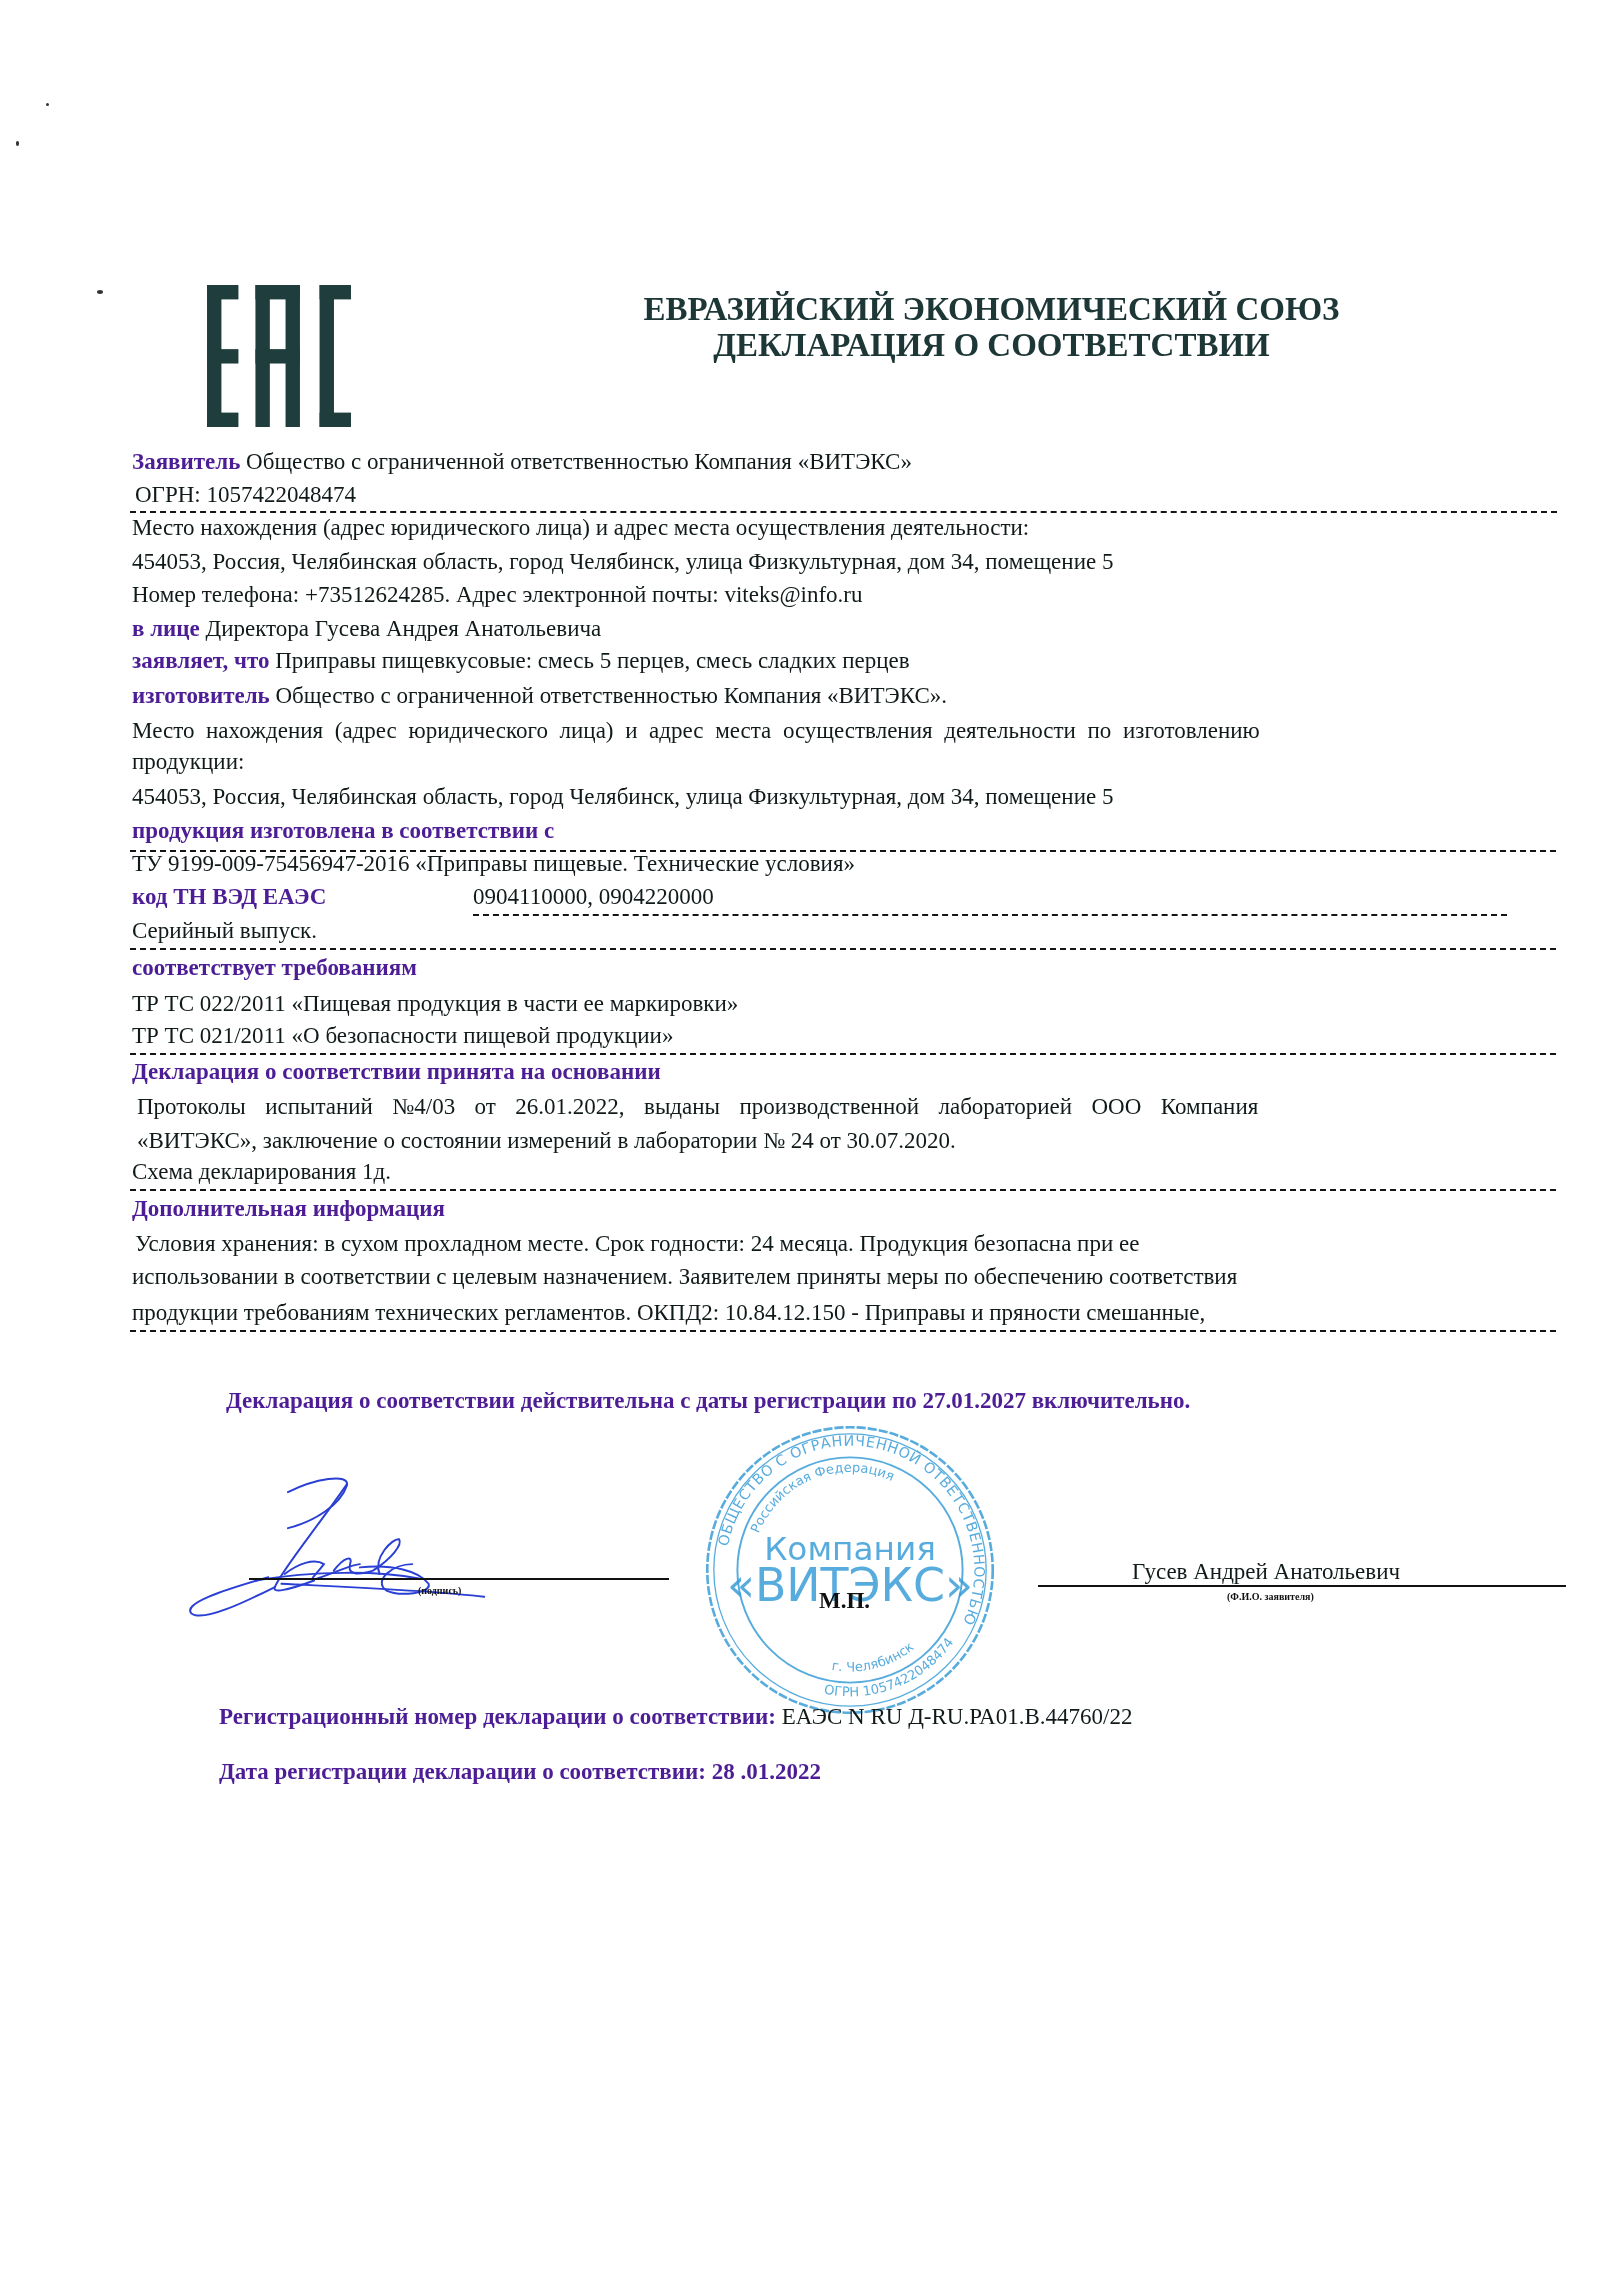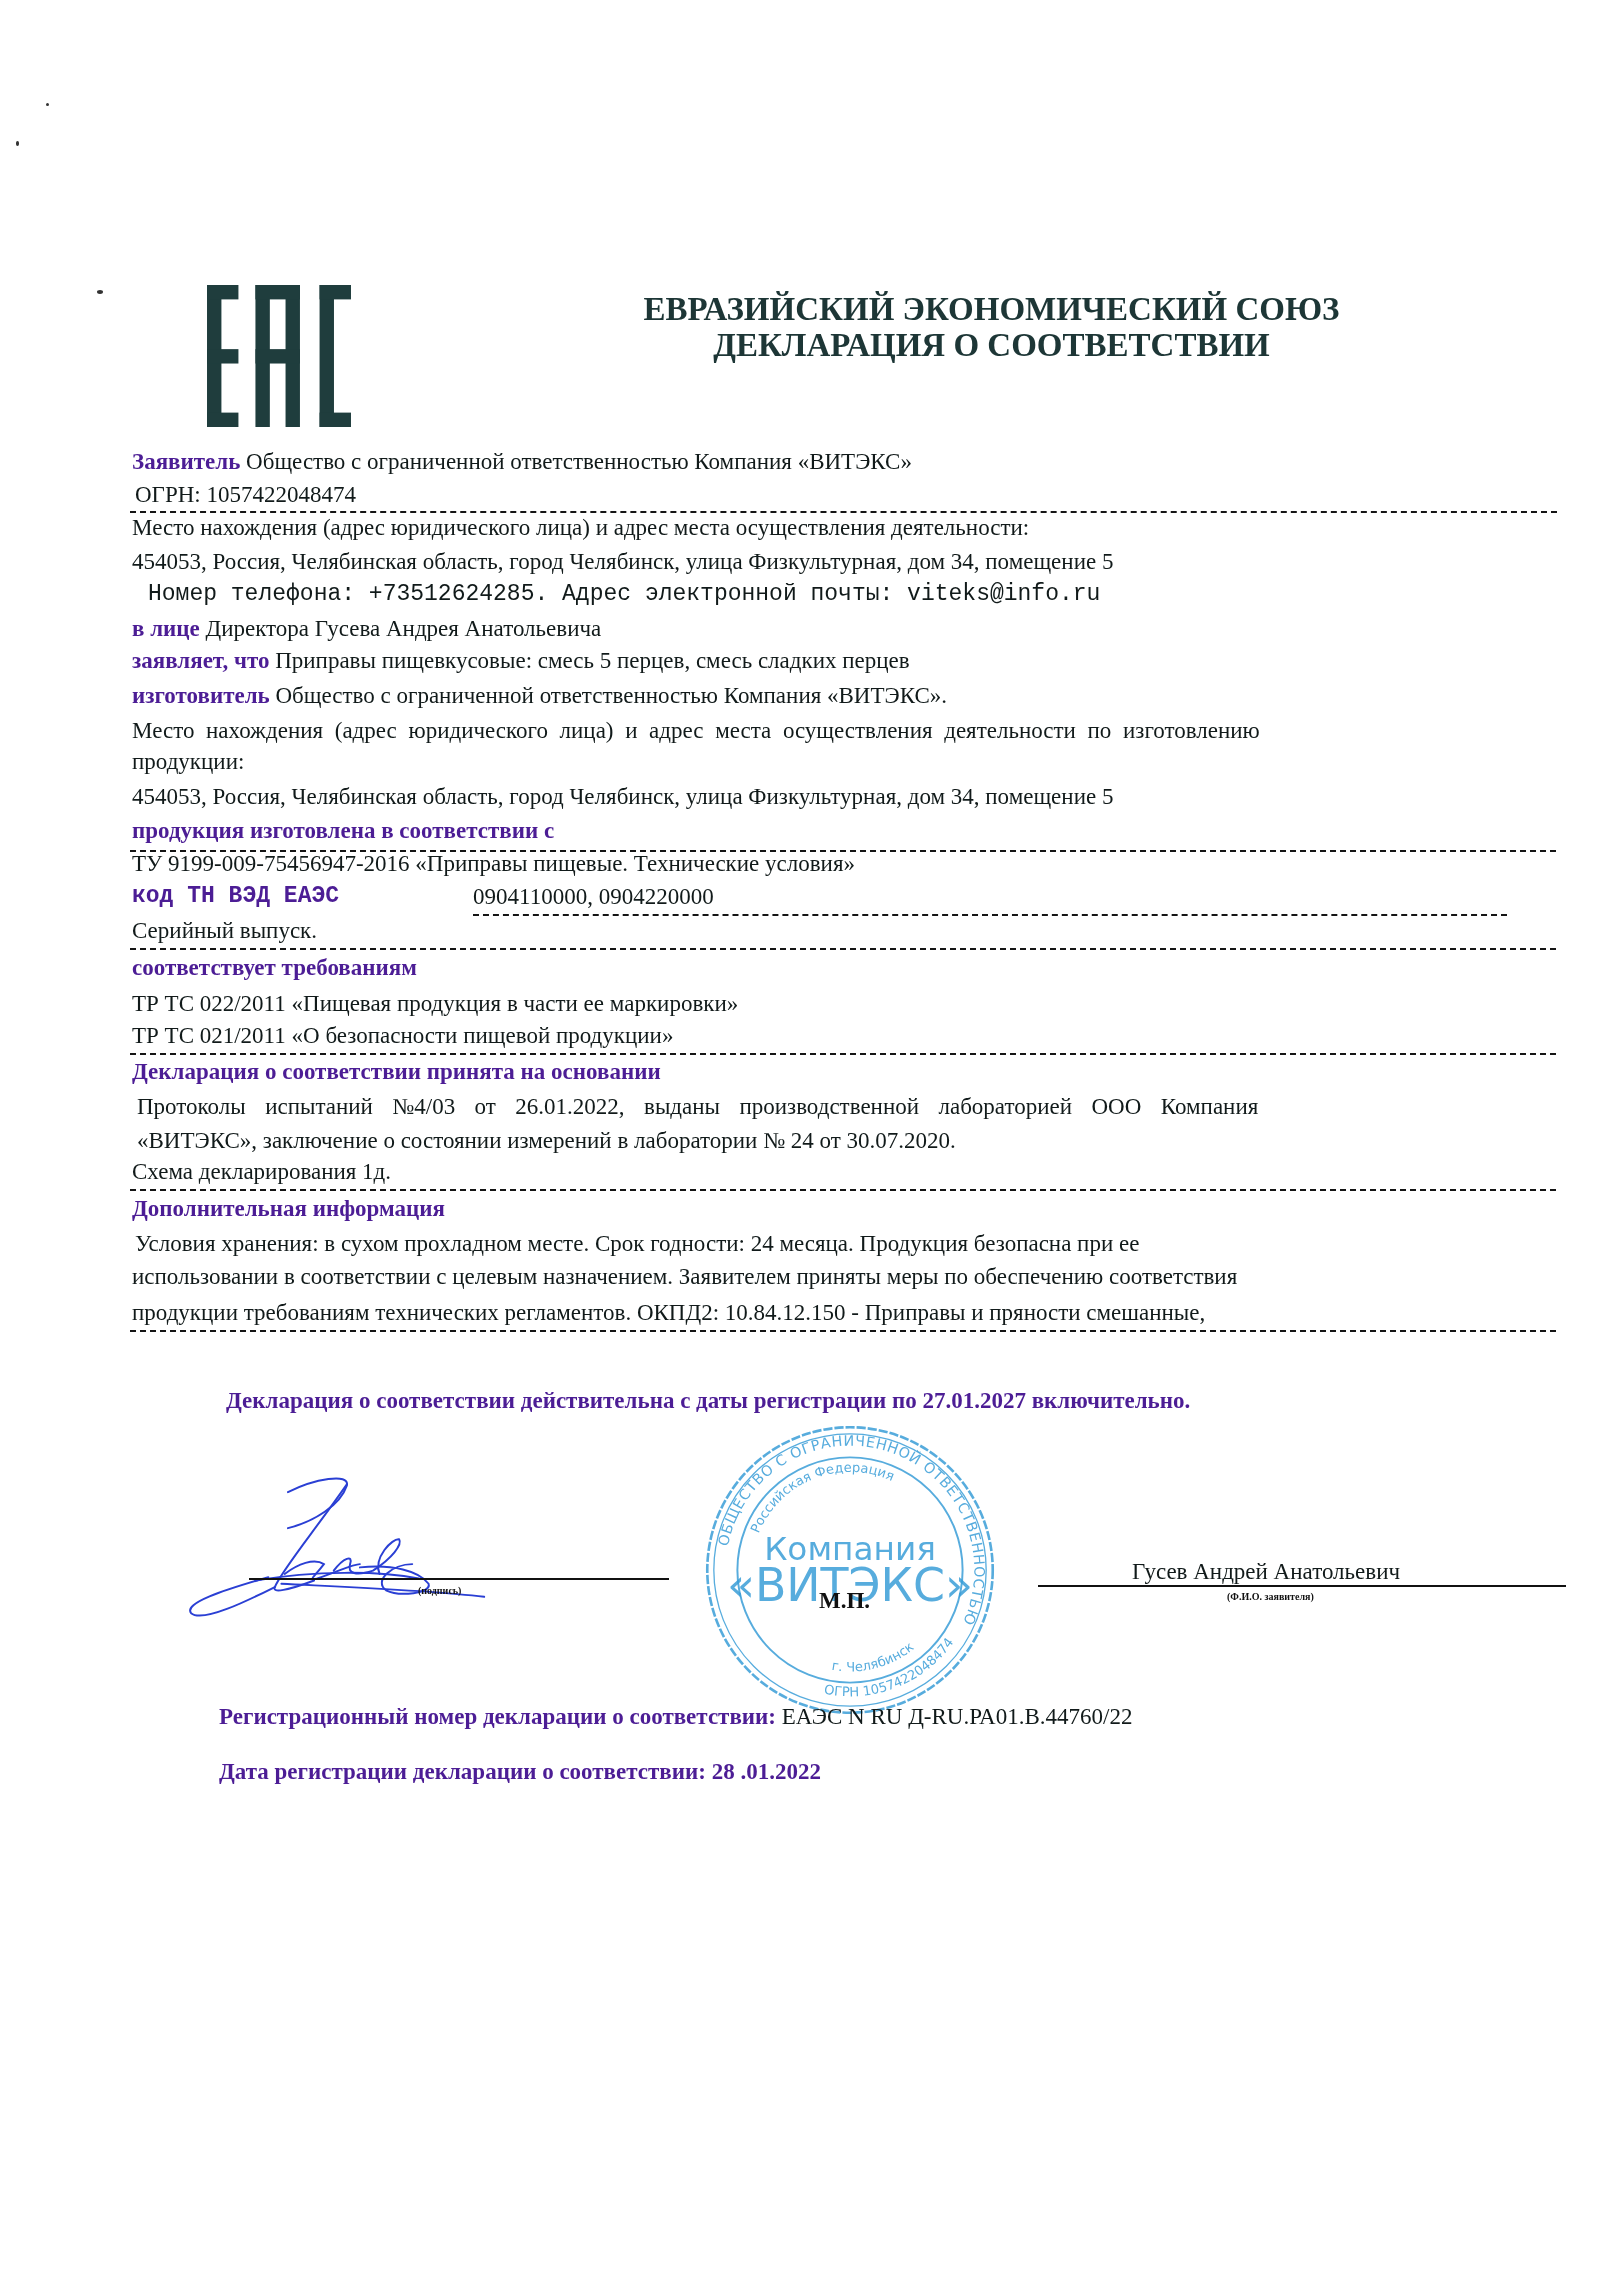--- a/index.html
+++ b/index.html
@@ -46,21 +46,21 @@
 
 <div class="ln" style="left:132px;top:450px;">
   <span class="b">Заявитель</span>
   <span>Общество с ограниченной ответственностью Компания «ВИТЭКС»</span>
 </div>
 <div class="ln" style="left:135px;top:483px;">ОГРН: 1057422048474</div>
 <div class="dash" style="left:130px;top:511px;width:1427px;"></div>
 
 <div class="ln" style="left:132px;top:516px;">Место нахождения (адрес юридического лица) и адрес места осуществления деятельности:</div>
 <div class="ln" style="left:132px;top:550px;">454053, Россия, Челябинская область, город Челябинск, улица Физкультурная, дом 34, помещение 5</div>
-<div class="ln" style="left:148px;top:583px;font-family:Liberation Mono, monospace;">Номер телефона: +73512624285. Адрес электронной почты: viteks@info.ru</div>
+<div class="ln" style="left:132px;top:583px;">Номер телефона: +73512624285. Адрес электронной почты: viteks@info.ru</div>
 <div class="ln" style="left:132px;top:617px;">
   <span class="b">в лице</span>
   <span>Директора Гусева Андрея Анатольевича</span>
 </div>
 
 <div class="ln" style="left:132px;top:649px;">
   <span class="b">заявляет, что</span>
   <span>Приправы пищевкусовые: смесь 5 перцев, смесь сладких перцев</span>
 </div>
 
@@ -69,21 +69,21 @@
   <span>Общество с ограниченной ответственностью Компания «ВИТЭКС».</span>
 </div>
 <div class="ln" style="left:132px;top:719px;word-spacing:5.9px;">Место нахождения (адрес юридического лица) и адрес места осуществления деятельности по изготовлению</div>
 <div class="ln" style="left:132px;top:750px;">продукции:</div>
 <div class="ln" style="left:132px;top:785px;">454053, Россия, Челябинская область, город Челябинск, улица Физкультурная, дом 34, помещение 5</div>
 
 <div class="ln b" style="left:132px;top:819px;">продукция изготовлена в соответствии с</div>
 <div class="dash" style="left:130px;top:850px;width:1426px;"></div>
 <div class="ln" style="left:132px;top:852px;">ТУ 9199-009-75456947-2016 «Приправы пищевые. Технические условия»</div>
 
-<div class="ln b" style="left:132px;top:885px;font-family:Liberation Mono, monospace;">код ТН ВЭД ЕАЭС</div>
+<div class="ln b" style="left:132px;top:885px;">код ТН ВЭД ЕАЭС</div>
 <div class="ln" style="left:473px;top:885px;">0904110000, 0904220000</div>
 <div class="dash" style="left:473px;top:914px;width:1034px;"></div>
 <div class="ln" style="left:132px;top:919px;">Серийный выпуск.</div>
 <div class="dash" style="left:130px;top:948px;width:1426px;"></div>
 
 <div class="ln b" style="left:132px;top:956px;text-align:center;">соответствует требованиям</div>
 <div class="ln" style="left:132px;top:992px;">ТР ТС 022/2011 «Пищевая продукция в части ее маркировки»</div>
 <div class="ln" style="left:132px;top:1024px;">ТР ТС 021/2011 «О безопасности пищевой продукции»</div>
 <div class="dash" style="left:130px;top:1053px;width:1426px;"></div>
 

